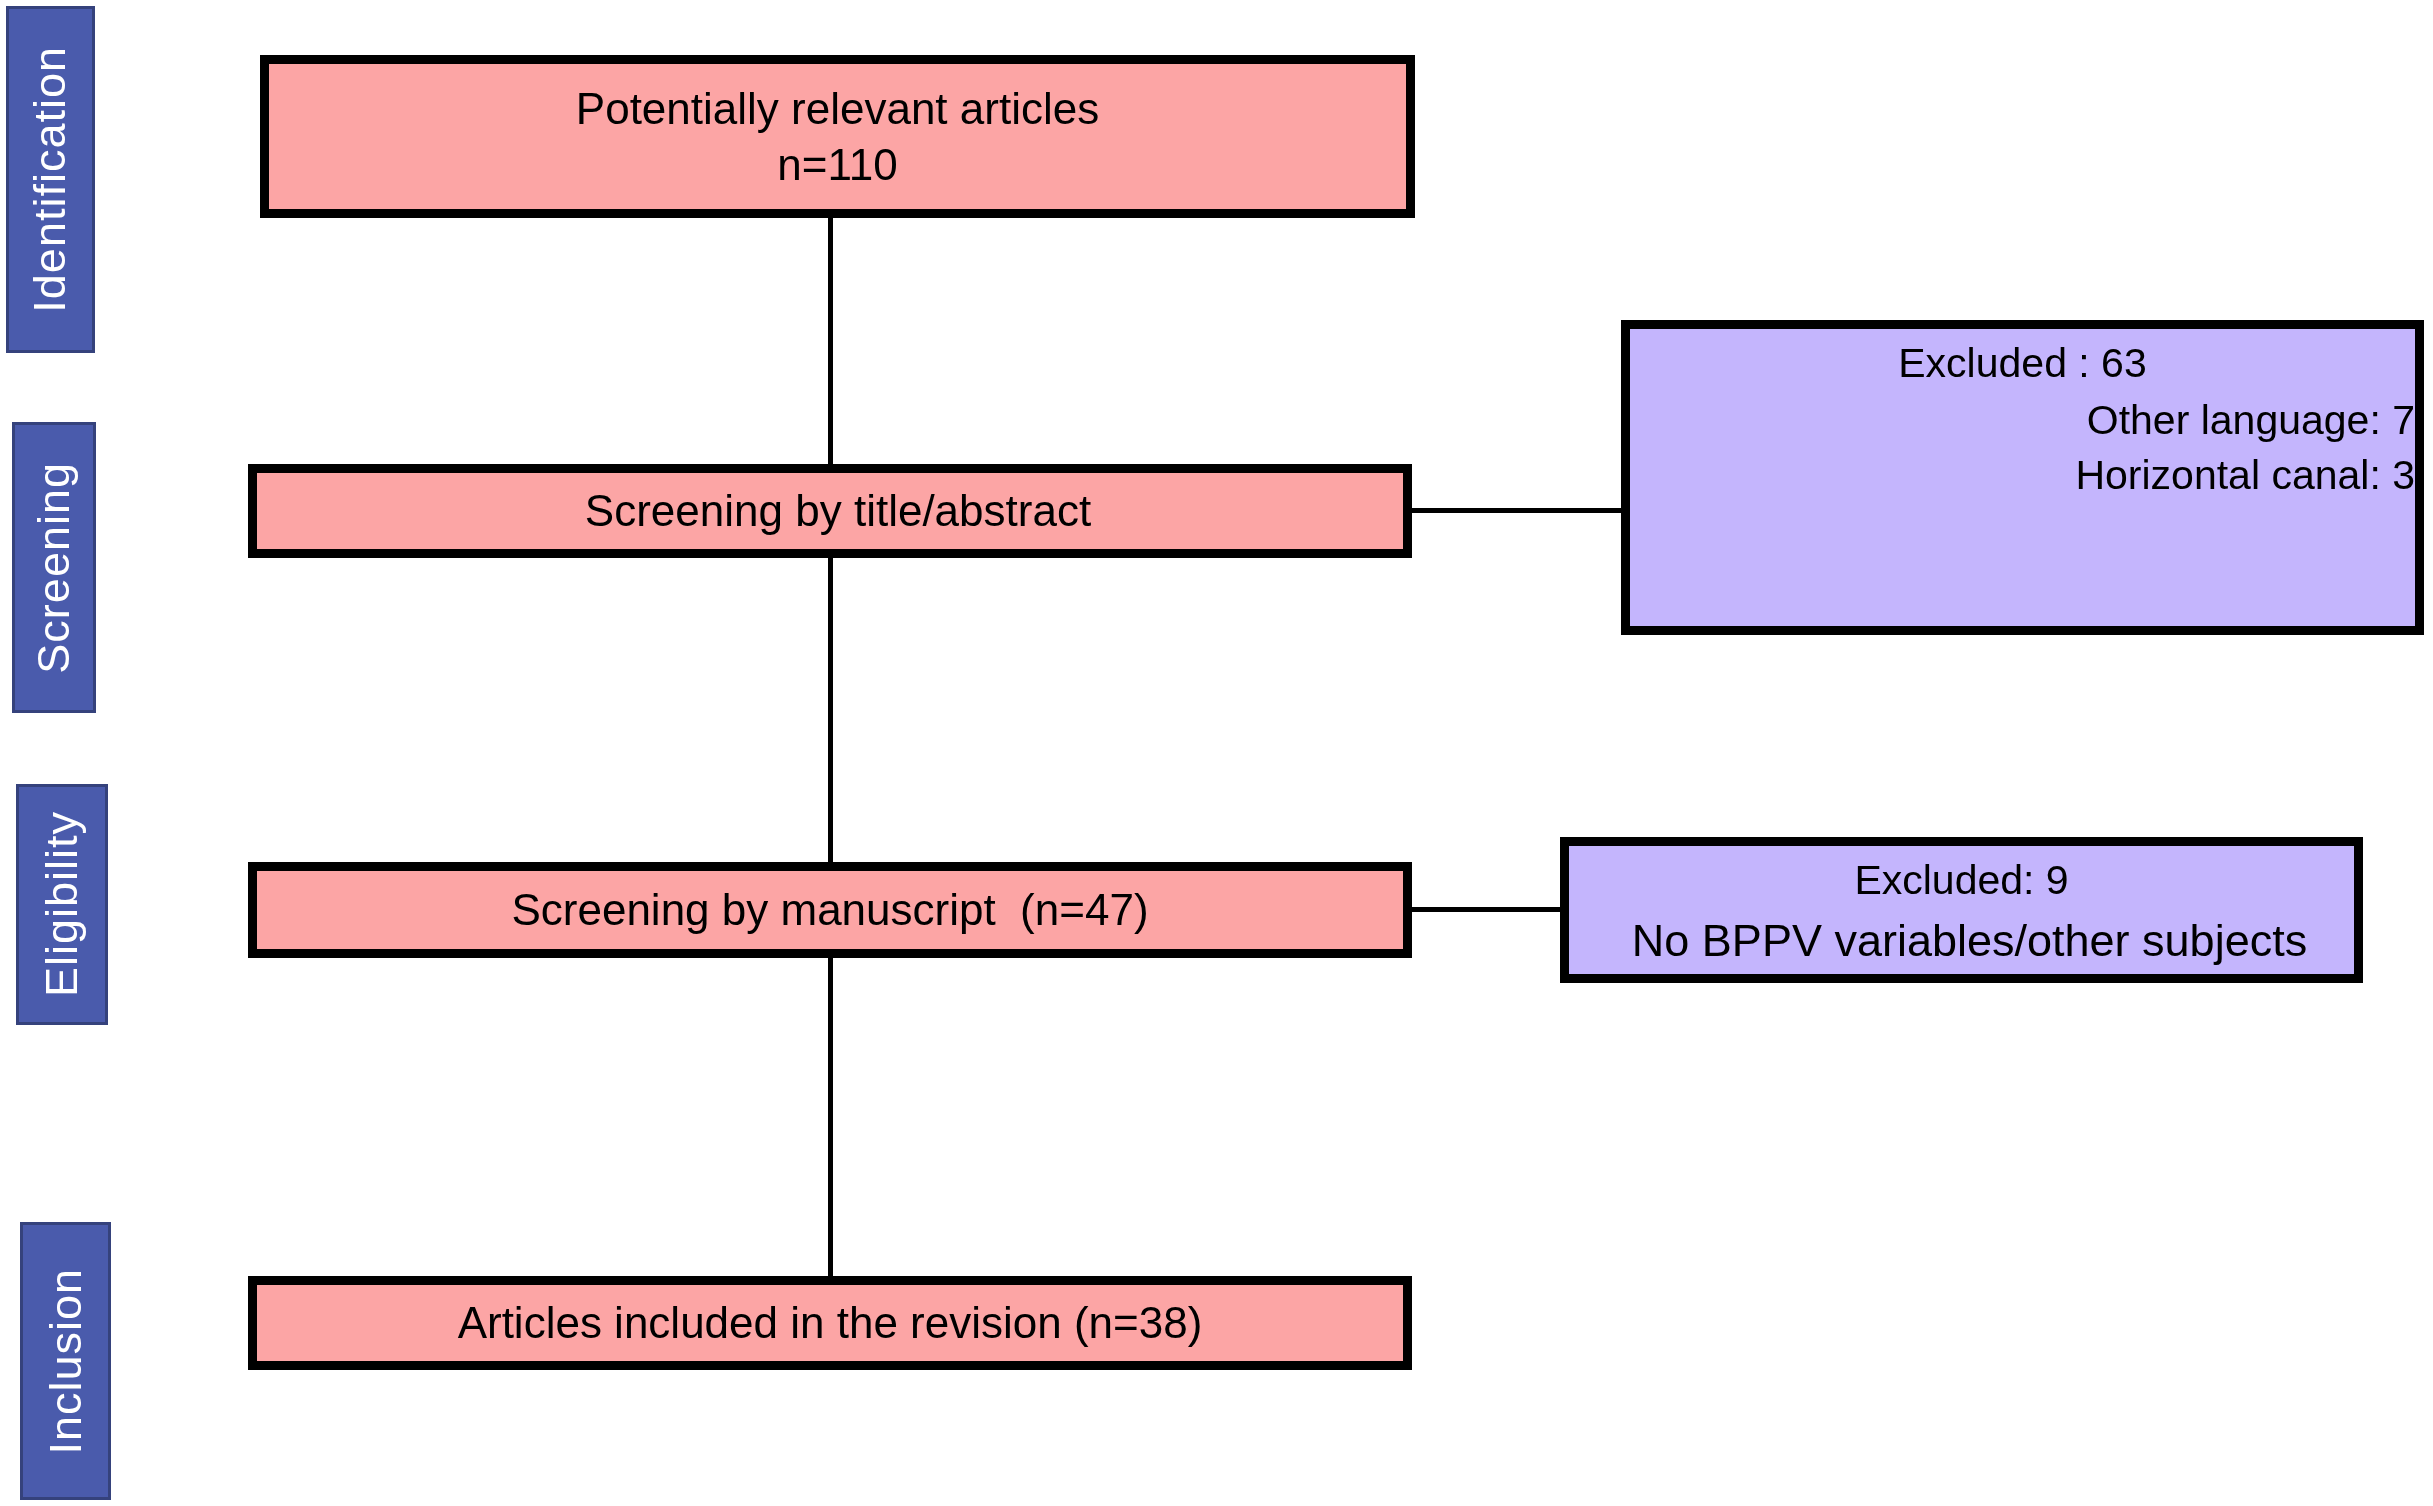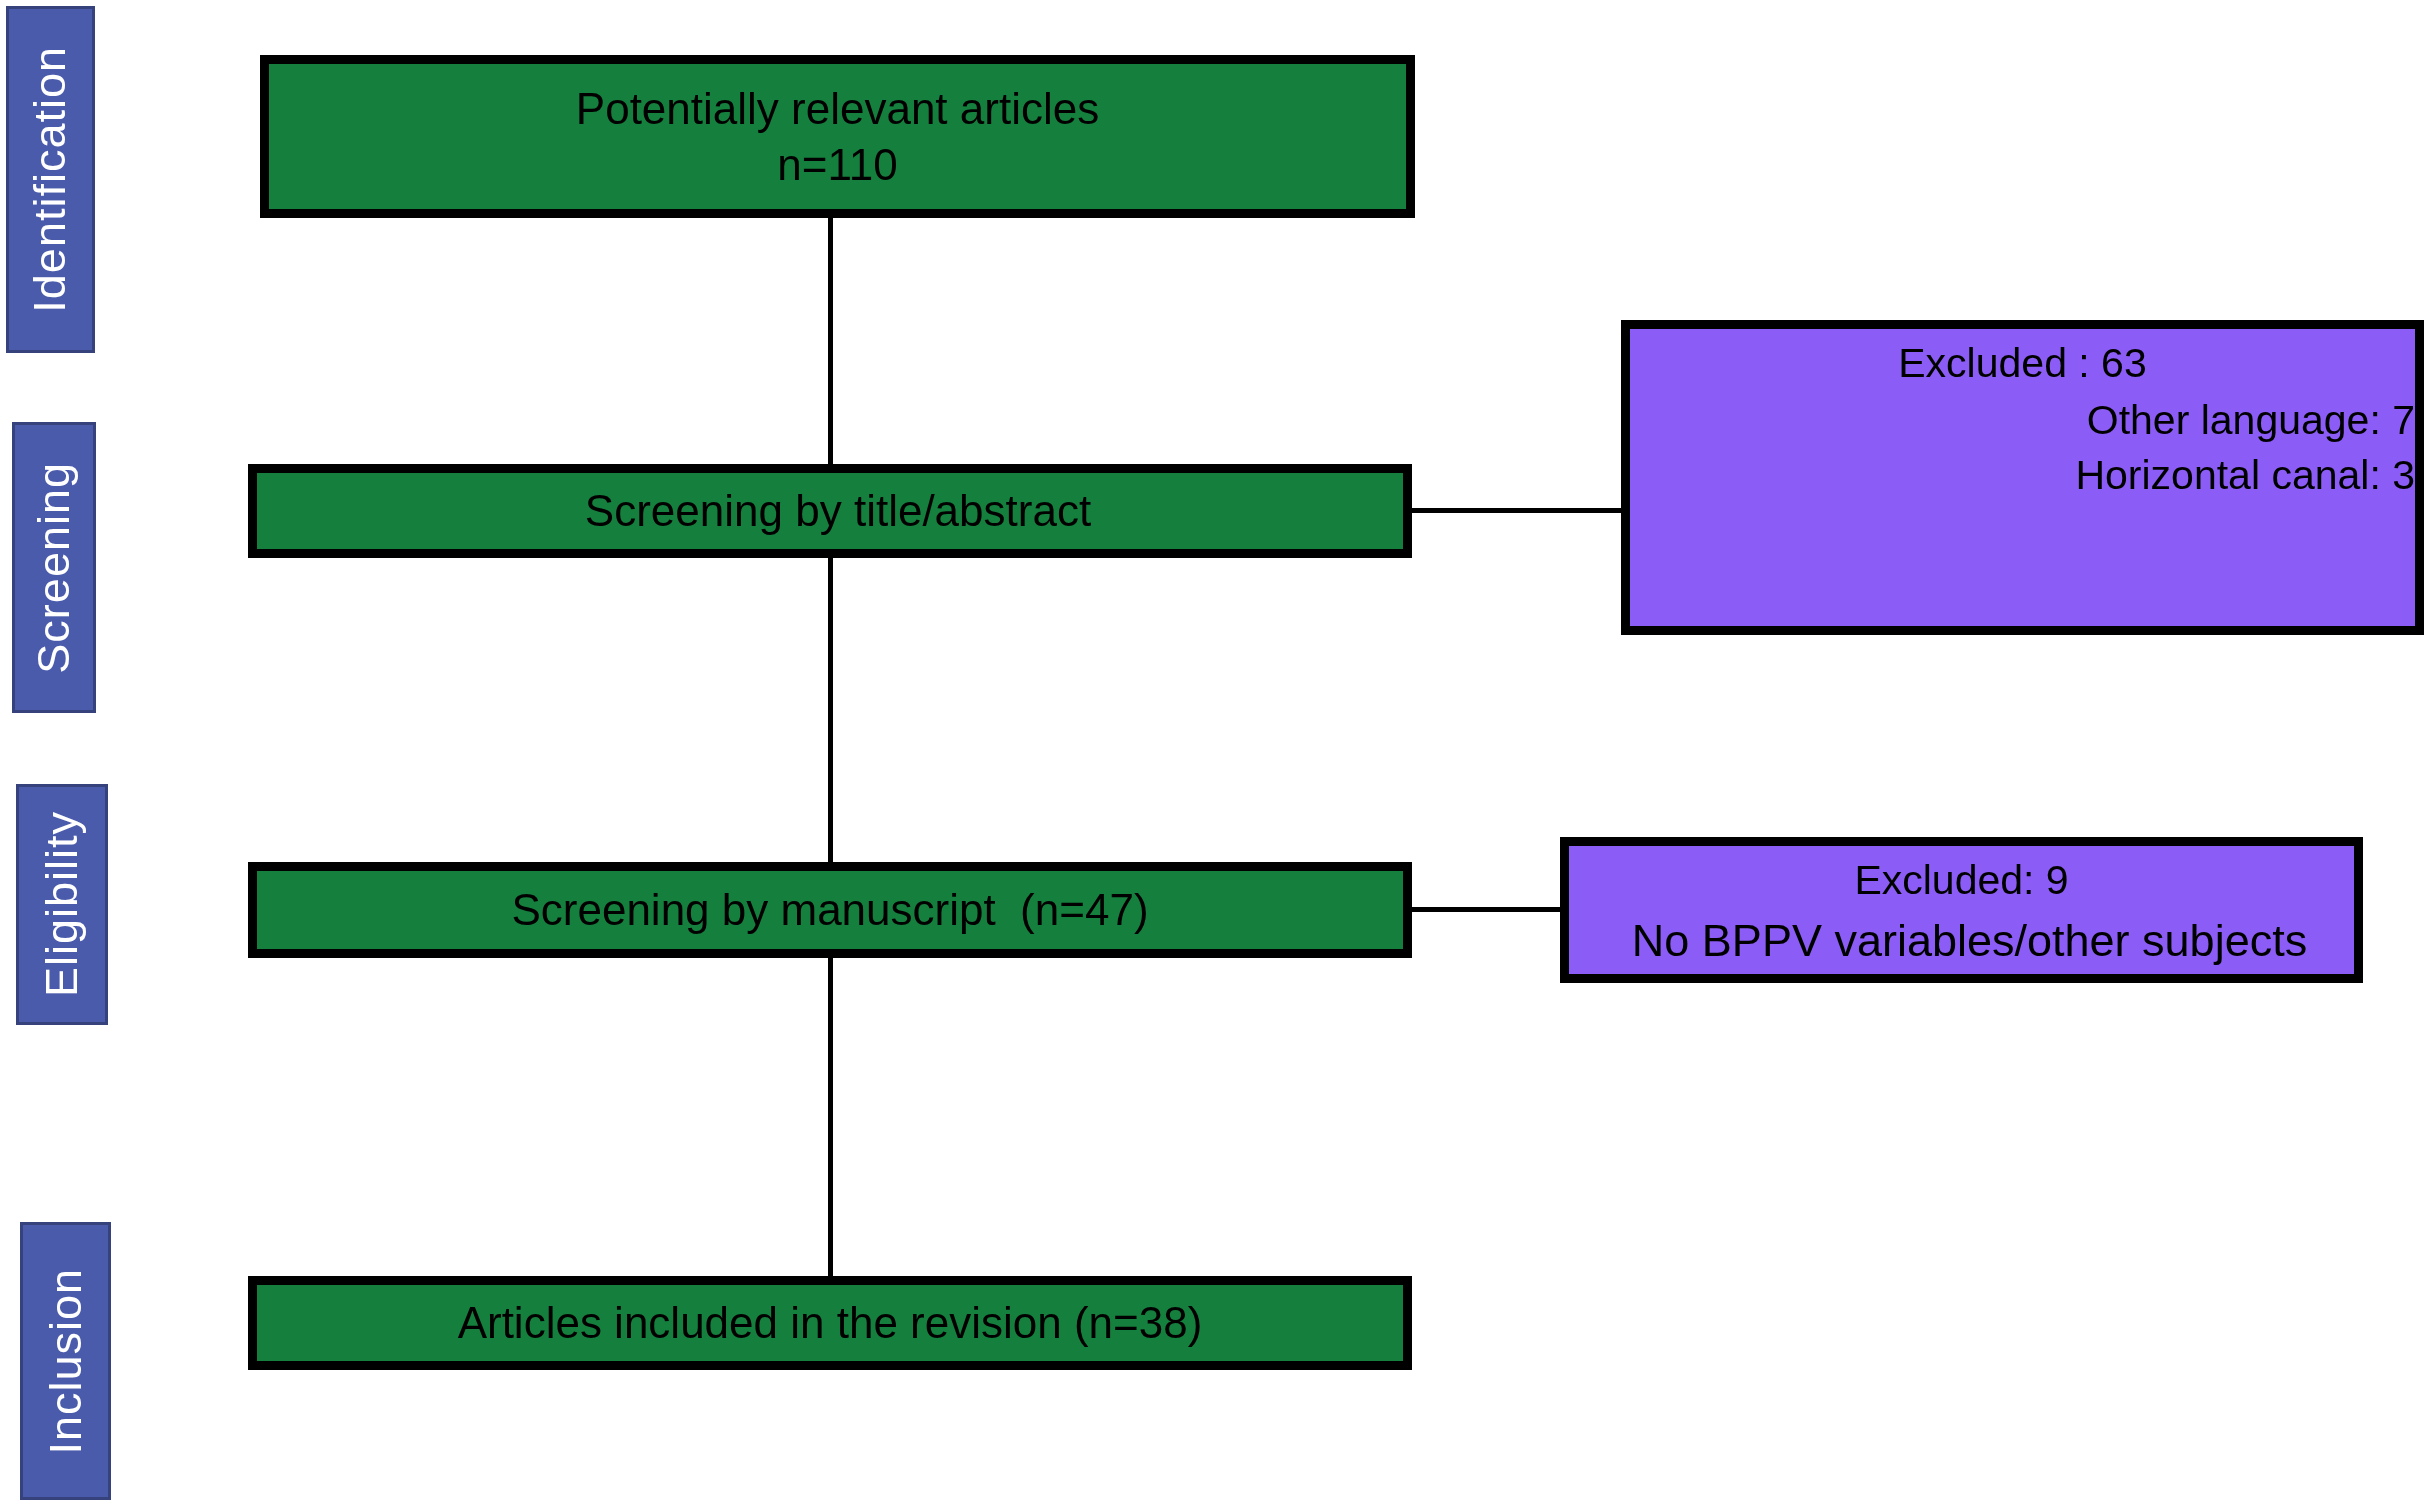--- a/index.html
+++ b/index.html
@@ -33,21 +33,21 @@
     color: #ffffff;
     font-size: 45px;
     letter-spacing: 1px;
     white-space: nowrap;
   }
 
   
   .fbox {
     position: absolute;
     box-sizing: border-box;
-    background: #15803d;
+    background: #fca5a5;
     border: 9.7px solid #000000;
     display: flex;
     flex-direction: column;
     align-items: center;
     justify-content: center;
     text-align: center;
     font-size: 44px;
     line-height: 56px;
     white-space: pre-wrap;
   }
@@ -61,21 +61,21 @@
   .hline {
     position: absolute;
     height: 4.9px;
     background: #000000;
   }
 
   
   .ebox {
     position: absolute;
     box-sizing: border-box;
-    background: #8b5cf6;
+    background: #c4b5fd;
     border: 9.7px solid #000000;
     font-size: 41px;
   }
   .ebox-title {
     text-align: center;
     line-height: 60px;
     padding-top: 3.9px;
   }
   .ebox-item {
     text-align: right;

